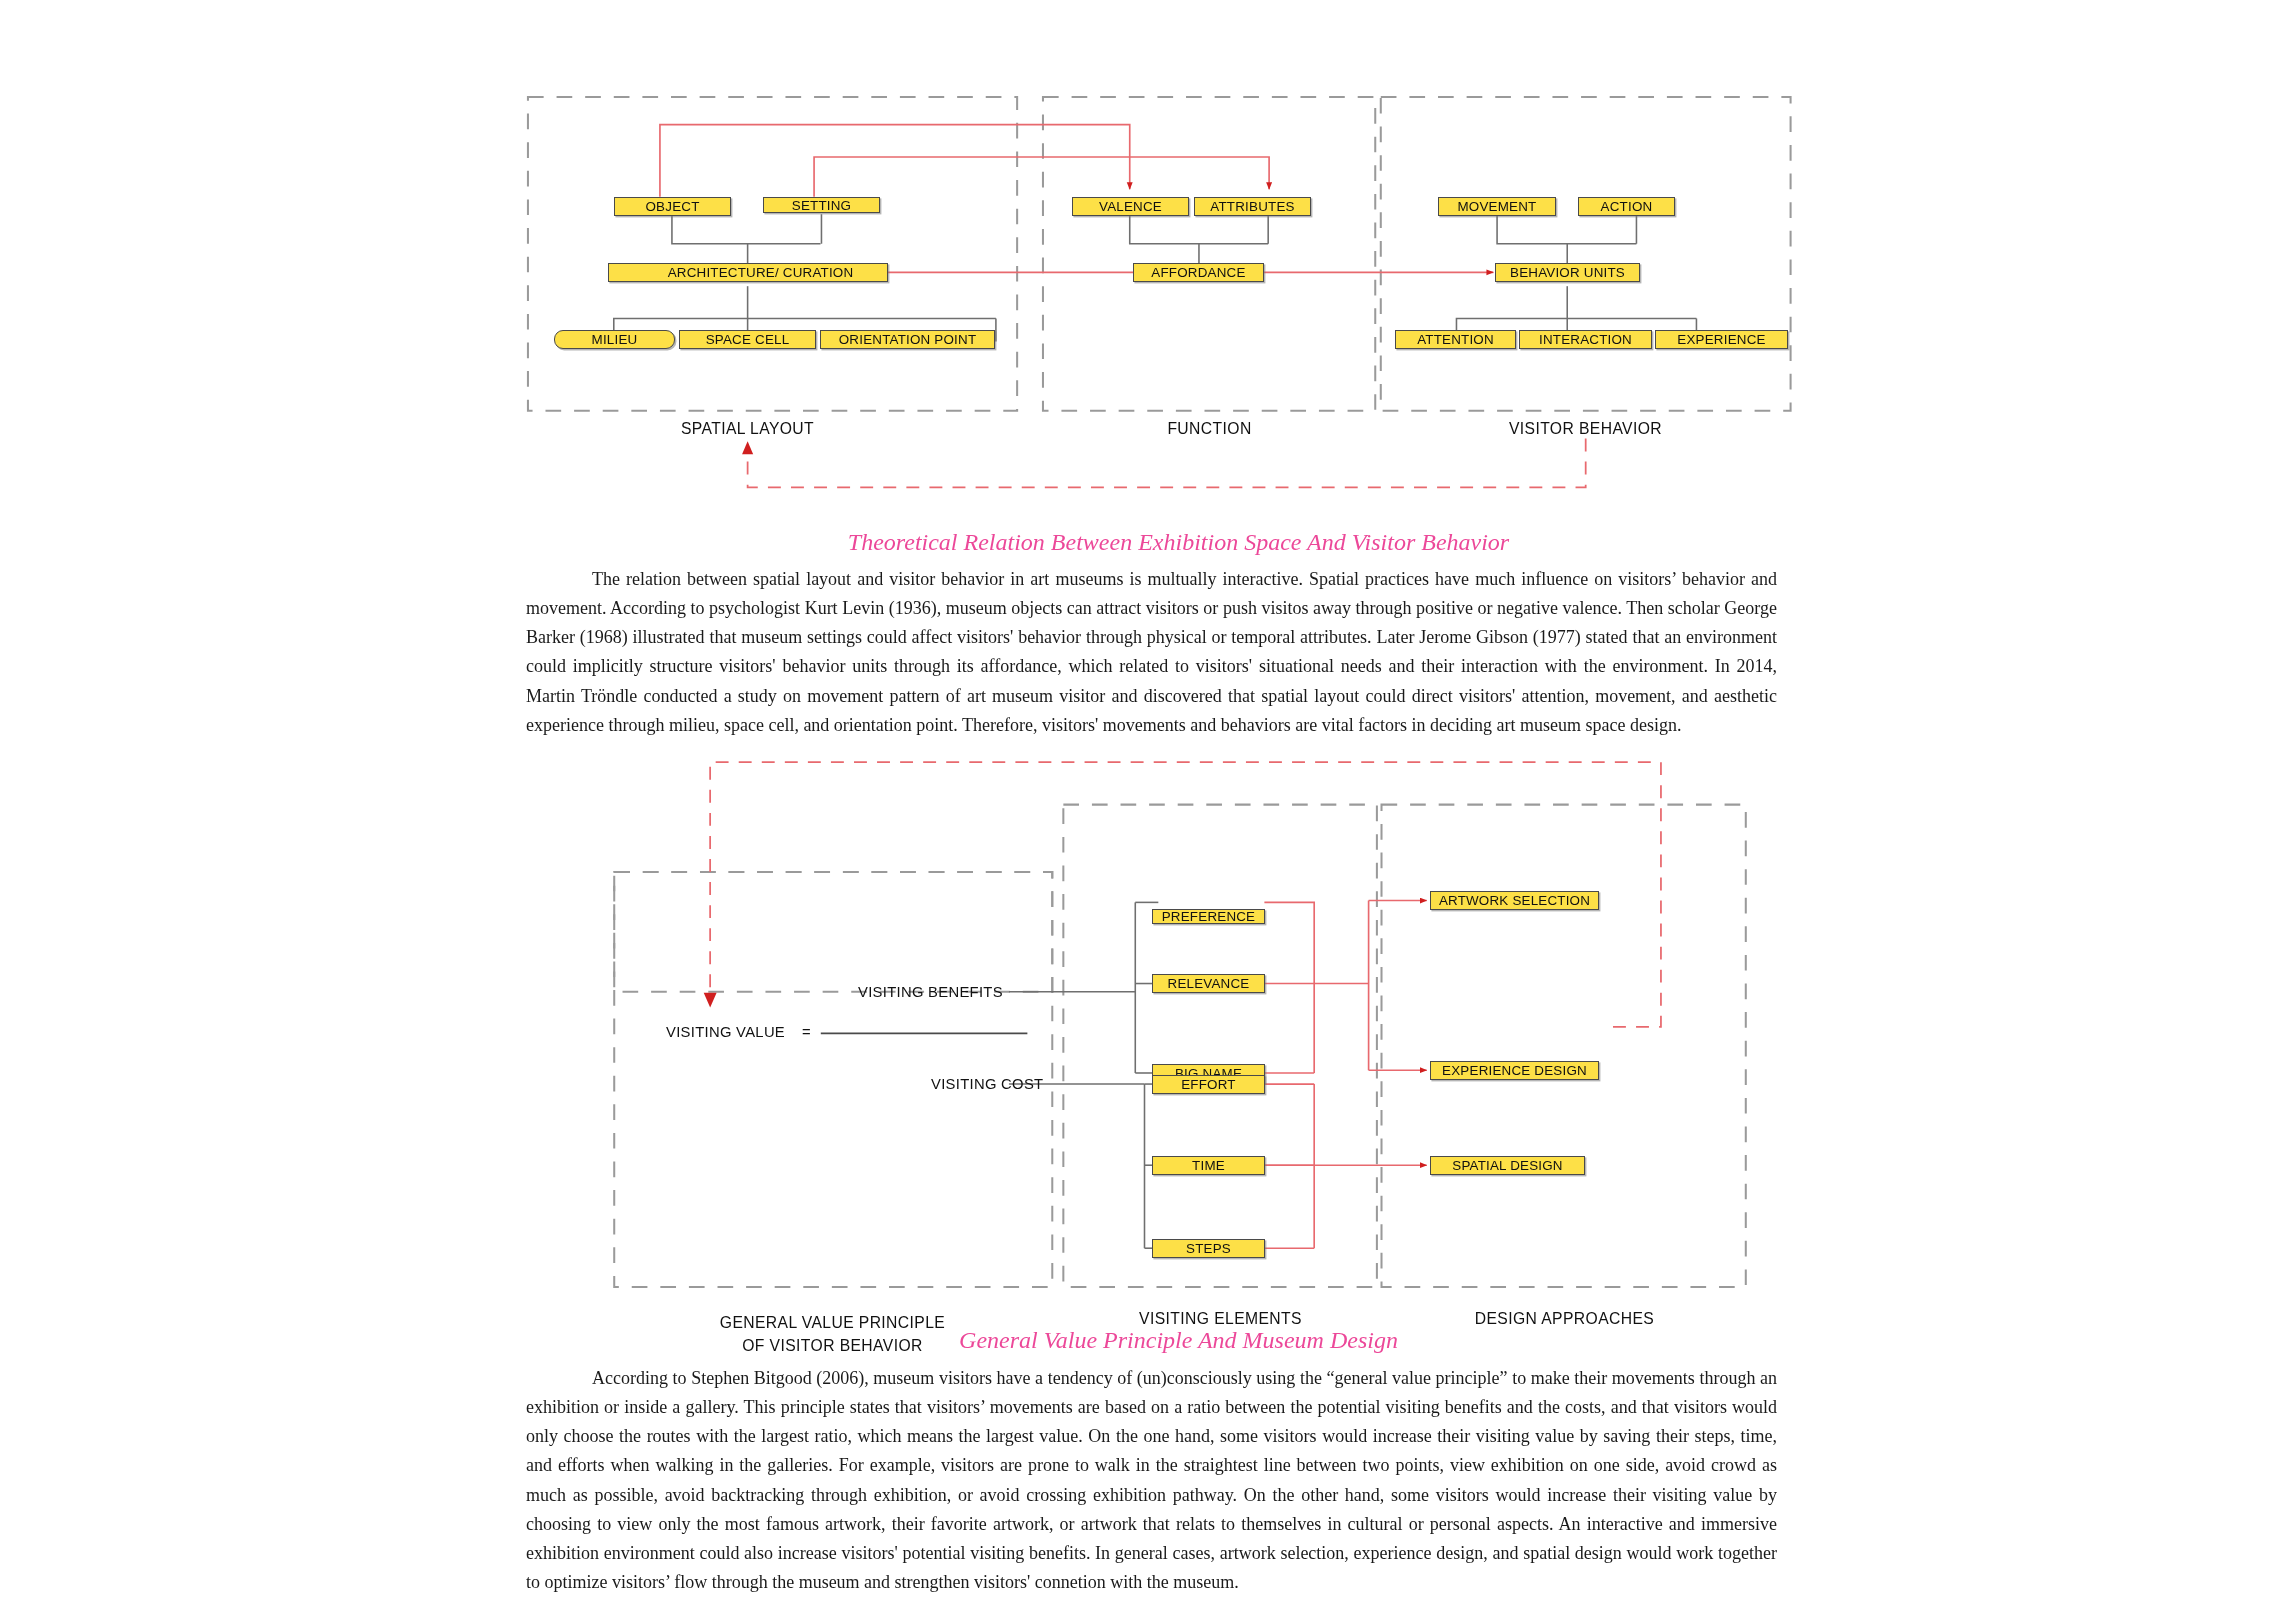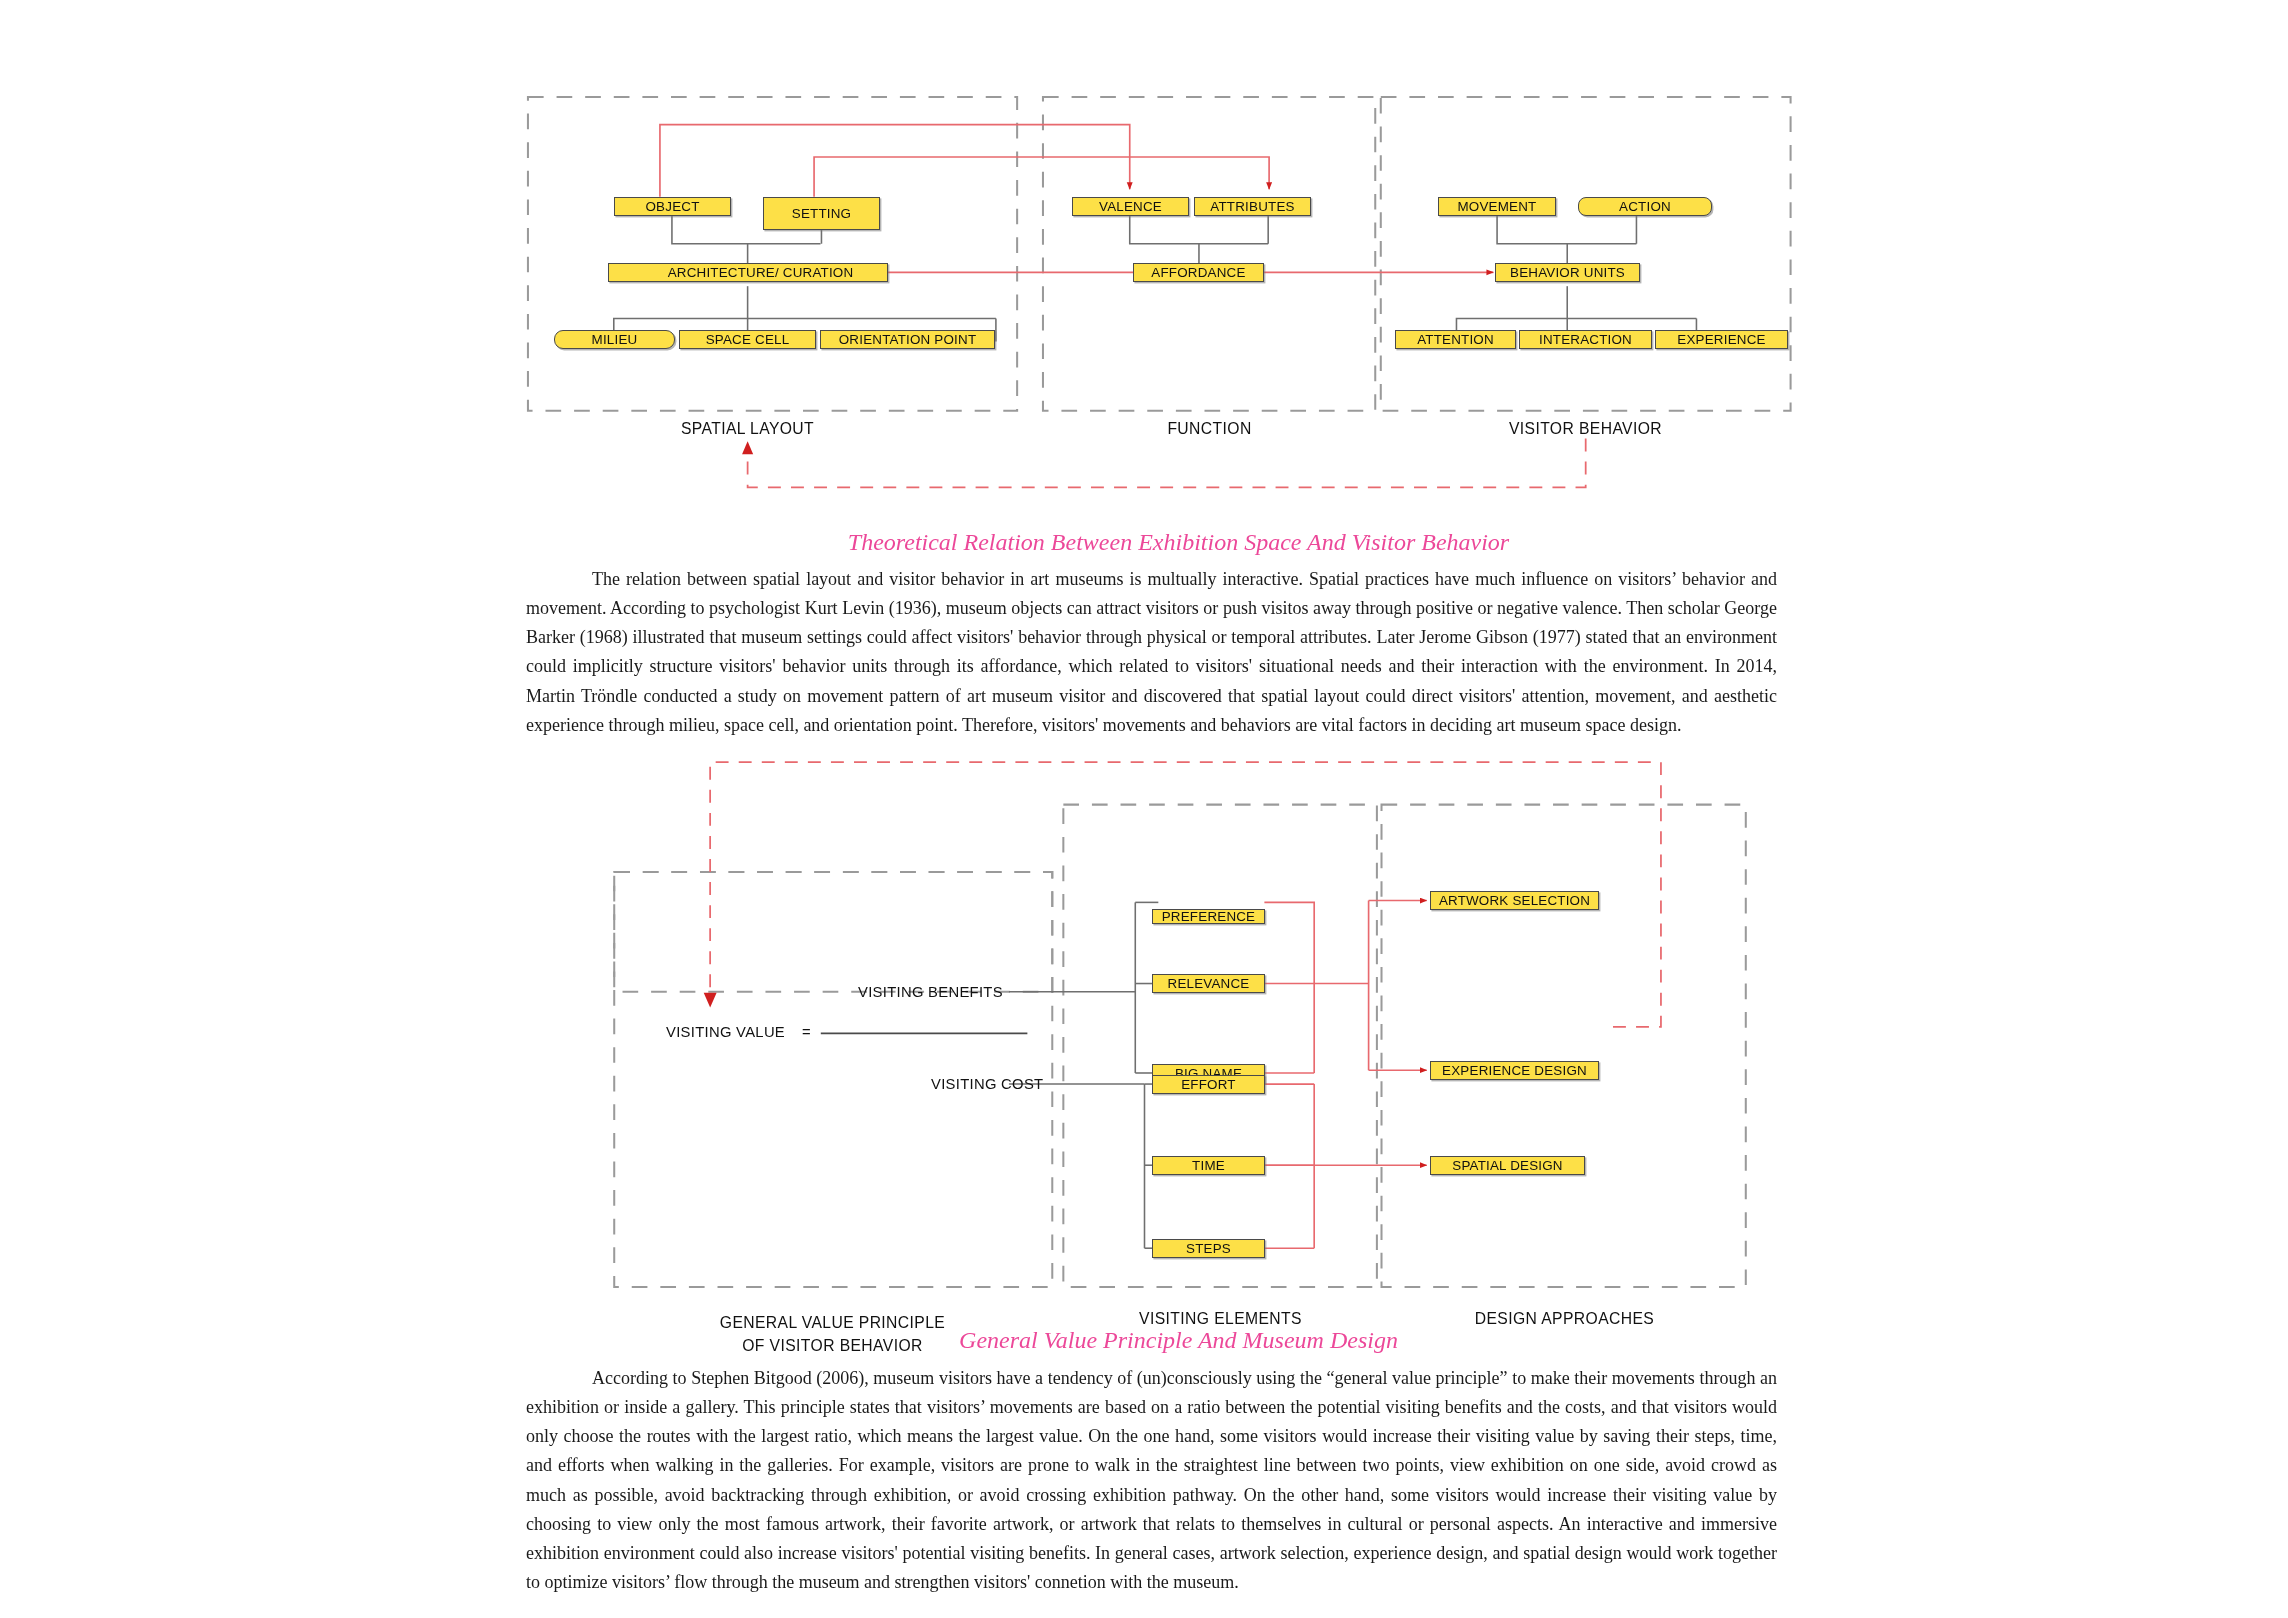--- a/index.html
+++ b/index.html
@@ -124,21 +124,21 @@
 
       <g stroke="#e8696e" stroke-width="1.9" fill="none" stroke-dasharray="14 11">
         <path d="M1718,475 L1718,528 L810,528 L810,485"></path>
       </g>
       <path d="M810,478 L804,492 L816,492 z" fill="#d01f1f" stroke="none"></path>
     </svg>
 
     <div class="node" style="left:614px;top:197px;width:117px;height:18.5px;">
       <span>OBJECT</span>
     </div>
-    <div class="node" style="left:763px;top:197px;width:117px;height:33px;">
+    <div class="node" style="left:763px;top:197px;width:117px;height:16px;">
       <span>SETTING</span>
     </div>
     <div class="node" style="left:608px;top:263px;width:280px;height:18.5px;padding-left:25px;">
       <span>ARCHITECTURE/ CURATION</span>
     </div>
     <div class="node" style="left:554px;top:330px;width:121px;height:18.5px;border-radius:9px;">
       <span>MILIEU</span>
     </div>
     <div class="node" style="left:679px;top:330px;width:137px;height:18.5px;">
       <span>SPACE CELL</span>
@@ -153,21 +153,21 @@
     <div class="node" style="left:1194px;top:197px;width:117px;height:18.5px;">
       <span>ATTRIBUTES</span>
     </div>
     <div class="node" style="left:1133px;top:263px;width:131px;height:18.5px;">
       <span>AFFORDANCE</span>
     </div>
 
     <div class="node" style="left:1438px;top:197px;width:118px;height:18.5px;">
       <span>MOVEMENT</span>
     </div>
-    <div class="node" style="left:1578px;top:197px;width:134px;height:18.5px;border-radius:8px;">
+    <div class="node" style="left:1578px;top:197px;width:97px;height:18.5px;">
       <span>ACTION</span>
     </div>
     <div class="node" style="left:1495px;top:263px;width:145px;height:18.5px;">
       <span>BEHAVIOR UNITS</span>
     </div>
     <div class="node" style="left:1395px;top:330px;width:121px;height:18.5px;">
       <span>ATTENTION</span>
     </div>
     <div class="node" style="left:1519px;top:330px;width:133px;height:18.5px;">
       <span>INTERACTION</span>

